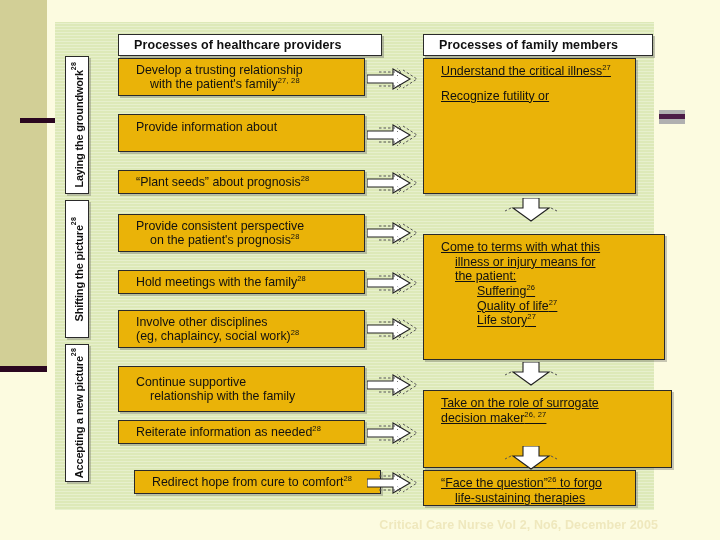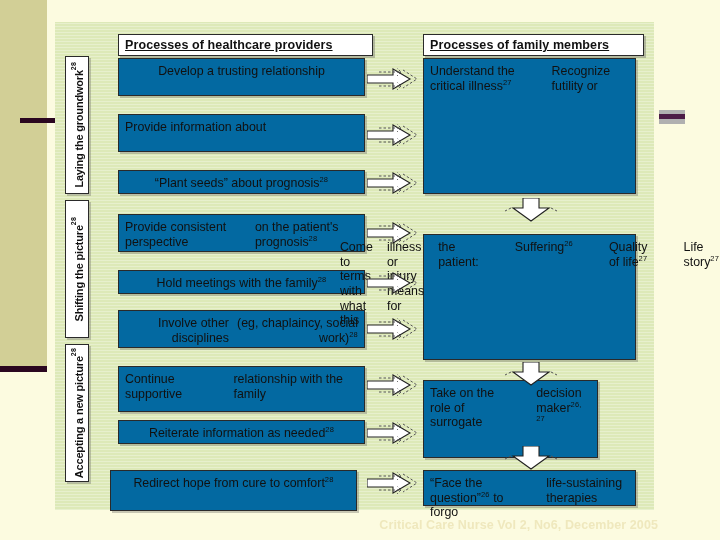--- a/index.html
+++ b/index.html
@@ -40,32 +40,31 @@
     background:repeating-linear-gradient(0deg,
        rgba(255,255,255,.30) 0px, rgba(255,255,255,.30) 1px,
        rgba(255,255,255,0) 1px, rgba(255,255,255,0) 3px);
     pointer-events:none;
   }
   
   .hdr{
     position:absolute;background:#ffffff;border:1.5px solid #2a2a2a;
     box-shadow:2px 2px 0 rgba(120,120,110,.45);
     font-weight:bold;font-size:12.5px;color:#111;
-    display:flex;align-items:center;padding-left:6px;letter-spacing:.1px;
+    display:flex;align-items:center;padding-left:15px;letter-spacing:.1px;
     white-space:nowrap;
-    text-decoration:underline;
   }
   .pbox{
-    position:absolute;background:#0369a1;border:1.4px solid #2a2a2a;
+    position:absolute;background:#eab308;border:1.4px solid #2a2a2a;
     box-shadow:2px 2px 0 rgba(120,120,110,.40);
     font-size:12.4px;color:#111;line-height:1.18;
-    padding:5px 6px 4px 6px;box-sizing:border-box;
-    display:flex;flex-direction:row;justify-content:center;
-  }
-  .pbox.mid{justify-content:center;}
+    padding:5px 6px 4px 17px;box-sizing:border-box;
+    display:flex;flex-direction:column;justify-content:center;
+  }
+  .pbox.mid{justify-content:flex-start;text-decoration:underline;}
   .ind{padding-left:14px;display:block;}
   .ind2{padding-left:36px;display:block;}
   sup{font-size:7.5px;vertical-align:super;letter-spacing:.2px;}
   
   .stage{
     position:absolute;background:#ffffff;border:1.3px solid #2a2a2a;
     box-shadow:2px 2px 0 rgba(120,120,110,.40);
     width:22px;
     display:flex;align-items:center;justify-content:center;
   }
@@ -107,73 +106,74 @@
   <div class="stage" style="left:10px;top:178px;height:136px;">
     <span><span>Shifting the picture</span><sup>28</sup></span>
   </div>
 
   <div class="stage" style="left:10px;top:322px;height:136px;">
     <span><span>Accepting a new picture</span><sup>28</sup></span>
   </div>
 
   <div class="pbox" style="left:63px;top:36px;width:247px;height:38px;">
     <span>Develop a trusting relationship</span>
+    <span class="ind"><span>with the patient's family</span><sup>27, 28</sup></span>
   </div>
 
   <div class="pbox" style="left:63px;top:92px;width:247px;height:38px;justify-content:space-between;">
     <span>Provide information about</span>
   </div>
 
   <div class="pbox" style="left:63px;top:148px;width:247px;height:24px;">
     <span><span>“Plant seeds” about prognosis</span><sup>28</sup></span>
   </div>
 
   <div class="pbox" style="left:63px;top:192px;width:247px;height:38px;">
     <span>Provide consistent perspective</span>
     <span class="ind"><span>on the patient's prognosis</span><sup>28</sup></span>
   </div>
 
   <div class="pbox" style="left:63px;top:248px;width:247px;height:24px;">
     <span><span>Hold meetings with the family</span><sup>28</sup></span>
   </div>
 
-  <div class="pbox" style="left:63px;top:288px;width:247px;height:38px;text-align:right;">
+  <div class="pbox" style="left:63px;top:288px;width:247px;height:38px;">
     <span>Involve other disciplines</span>
     <span><span>(eg, chaplaincy, social work)</span><sup>28</sup></span>
   </div>
 
   <div class="pbox" style="left:63px;top:344px;width:247px;height:46px;">
     <span>Continue supportive</span>
     <span class="ind"><span>relationship with the family</span><sup></sup></span>
   </div>
 
   <div class="pbox" style="left:63px;top:398px;width:247px;height:24px;">
     <span><span>Reiterate information as needed</span><sup>28</sup></span>
   </div>
 
-  <div class="pbox" style="left:55px;top:448px;width:247px;height:41px;">
+  <div class="pbox" style="left:79px;top:448px;width:247px;height:24px;">
     <span><span>Redirect hope from cure to comfort</span><sup>28</sup></span>
   </div>
 
   <div class="pbox mid" style="left:368px;top:36px;width:213px;height:136px;">
     <span><span>Understand the critical illness</span><sup>27</sup></span>
     <span style="height:10px"></span>
     <span><span>Recognize futility or</span></span>
   </div>
 
-  <div class="pbox mid" style="left:368px;top:212px;width:213px;height:126px;">
+  <div class="pbox mid" style="left:368px;top:212px;width:242px;height:126px;">
     <span><span>Come to terms with what this</span></span>
     <span class="ind"><span>illness or injury means for</span></span>
     <span class="ind"><span>the patient:</span></span>
     <span class="ind2"><span>Suffering</span><sup>26</sup></span>
     <span class="ind2"><span>Quality of life</span><sup>27</sup></span>
     <span class="ind2"><span>Life story</span><sup>27</sup></span>
   </div>
 
-  <div class="pbox mid" style="left:368px;top:358px;width:175px;height:78px;gap:24px;">
+  <div class="pbox mid" style="left:368px;top:368px;width:249px;height:78px;">
     <span><span>Take on the role of surrogate</span></span>
     <span><span>decision maker</span><sup>26, 27</sup></span>
   </div>
 
   <div class="pbox mid" style="left:368px;top:448px;width:213px;height:36px;">
     <span><span>“Face the question”</span><sup>26</sup><span> to forgo</span></span>
     <span class="ind"><span>life-sustaining therapies</span></span>
   </div>
 
   <svg class="rarrow" style="left:312px;top:44px;" viewBox="0 0 52 26">

